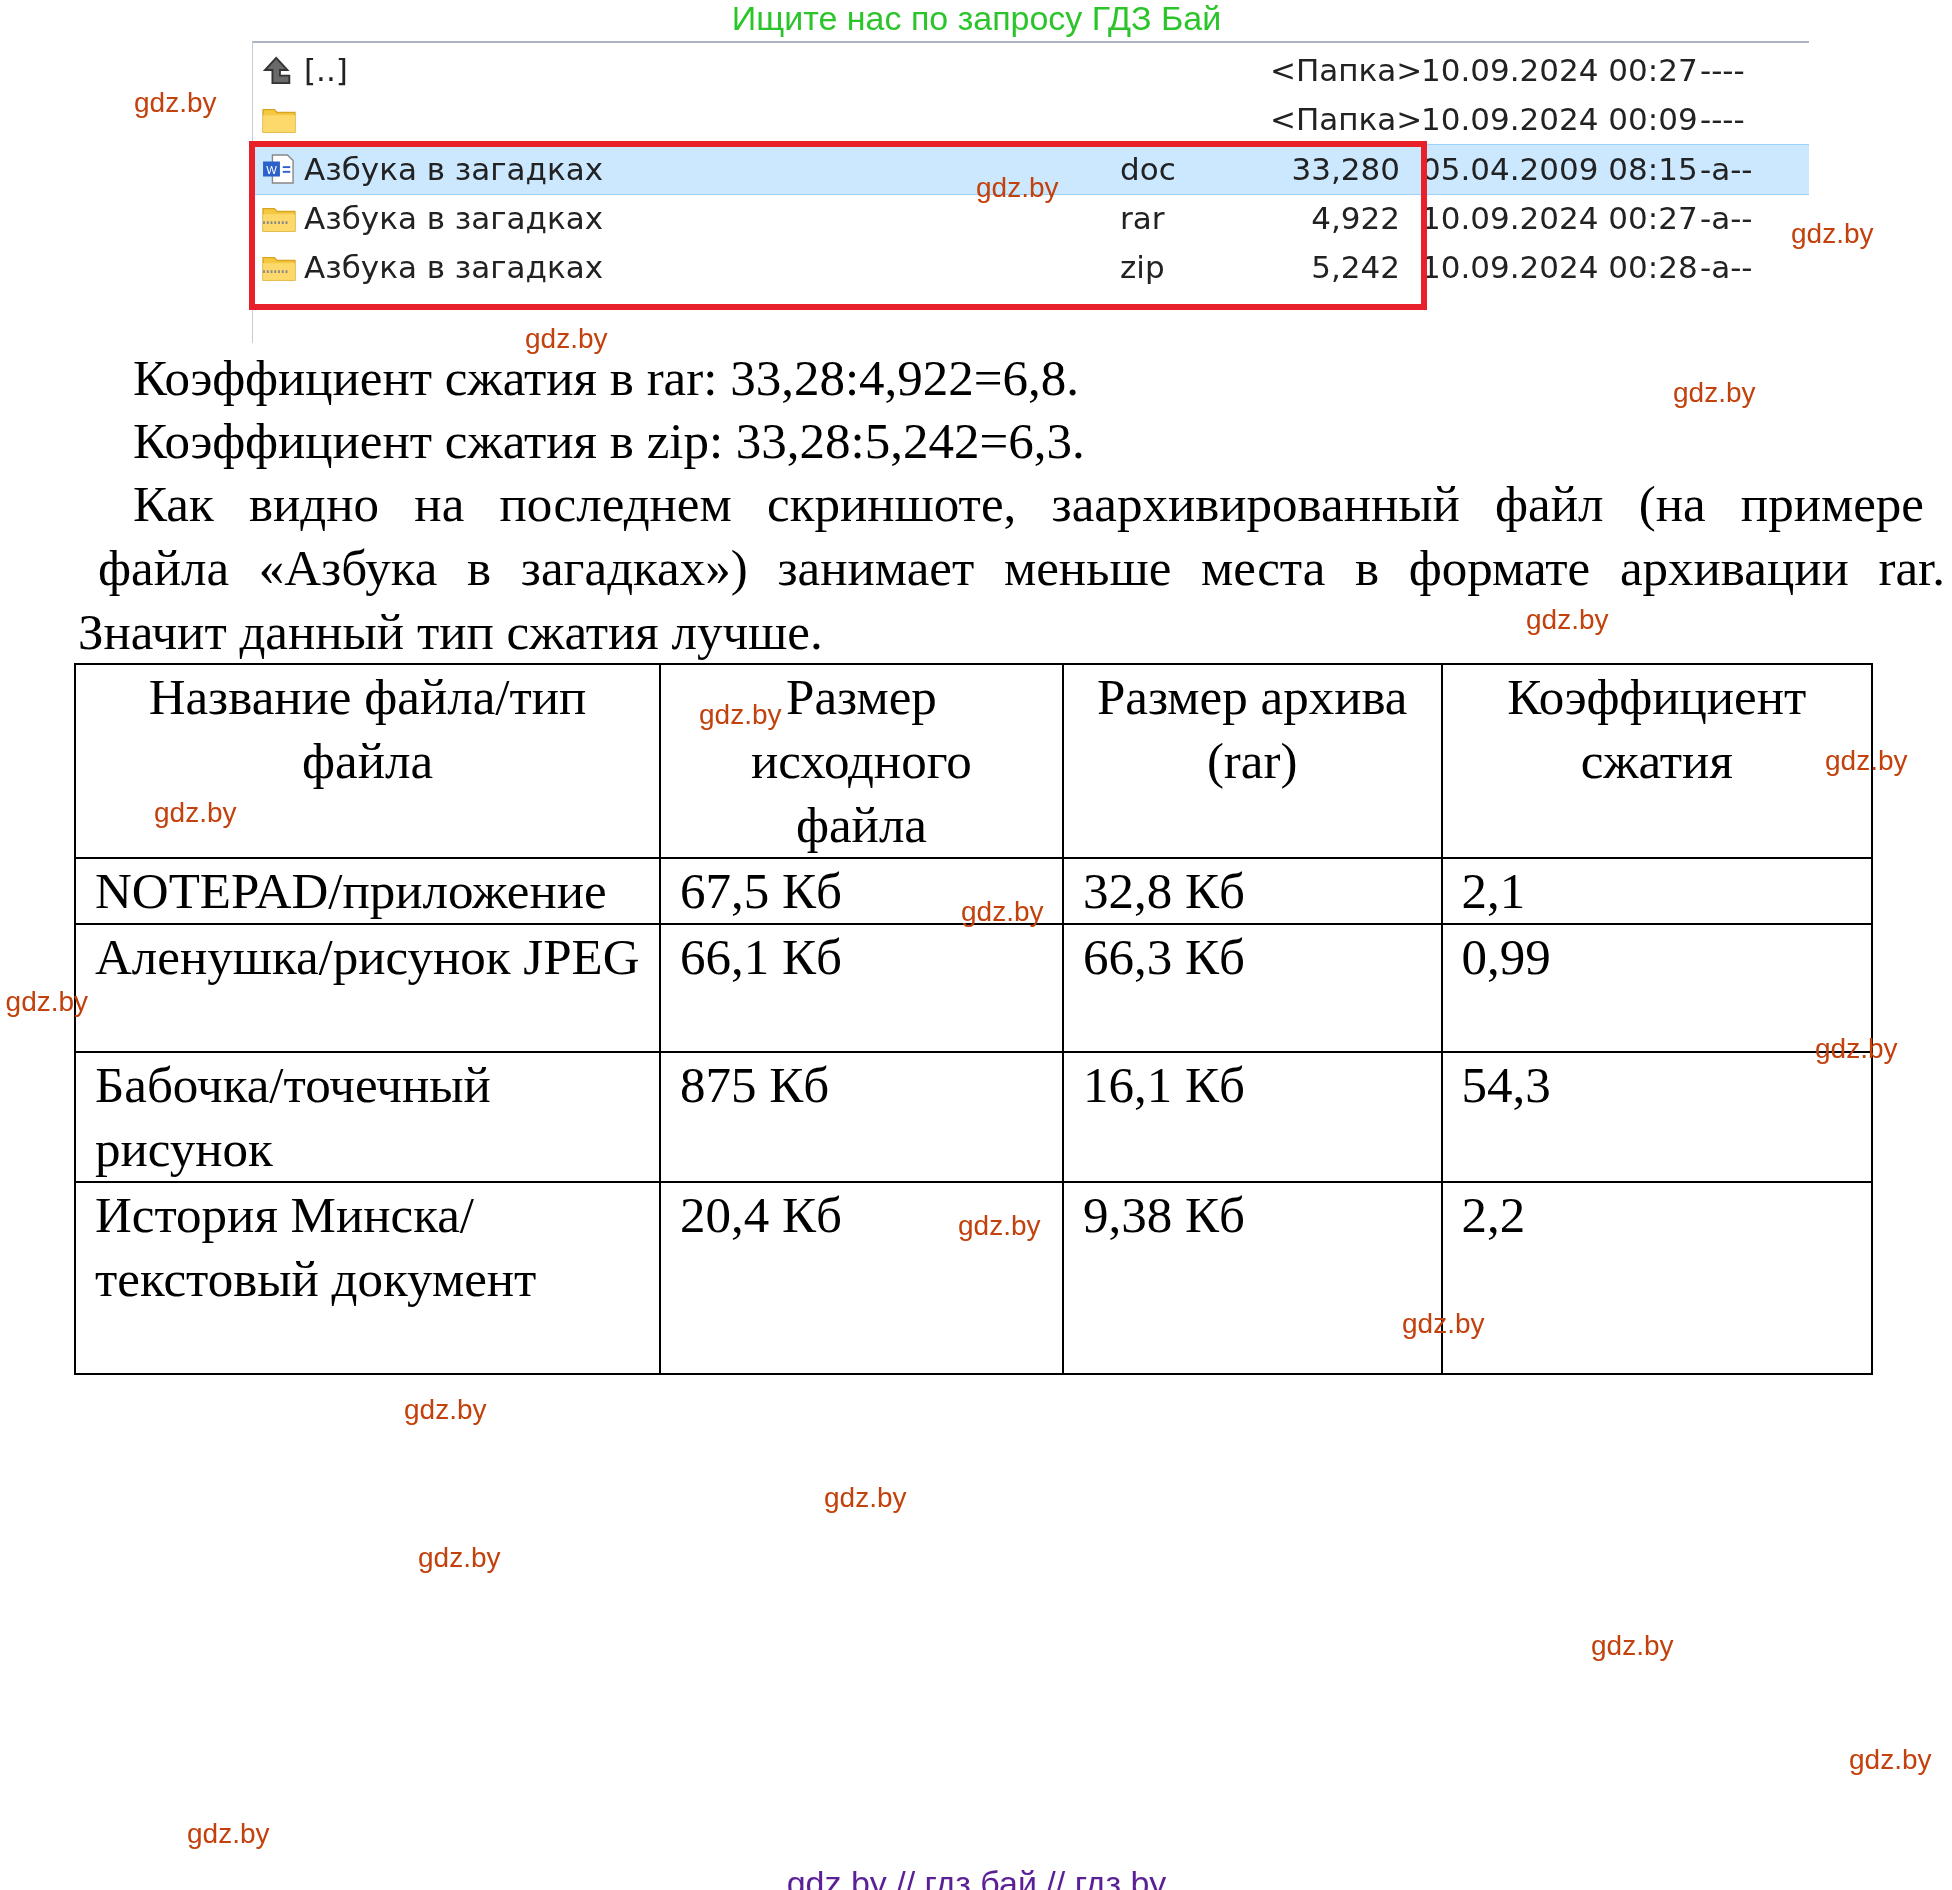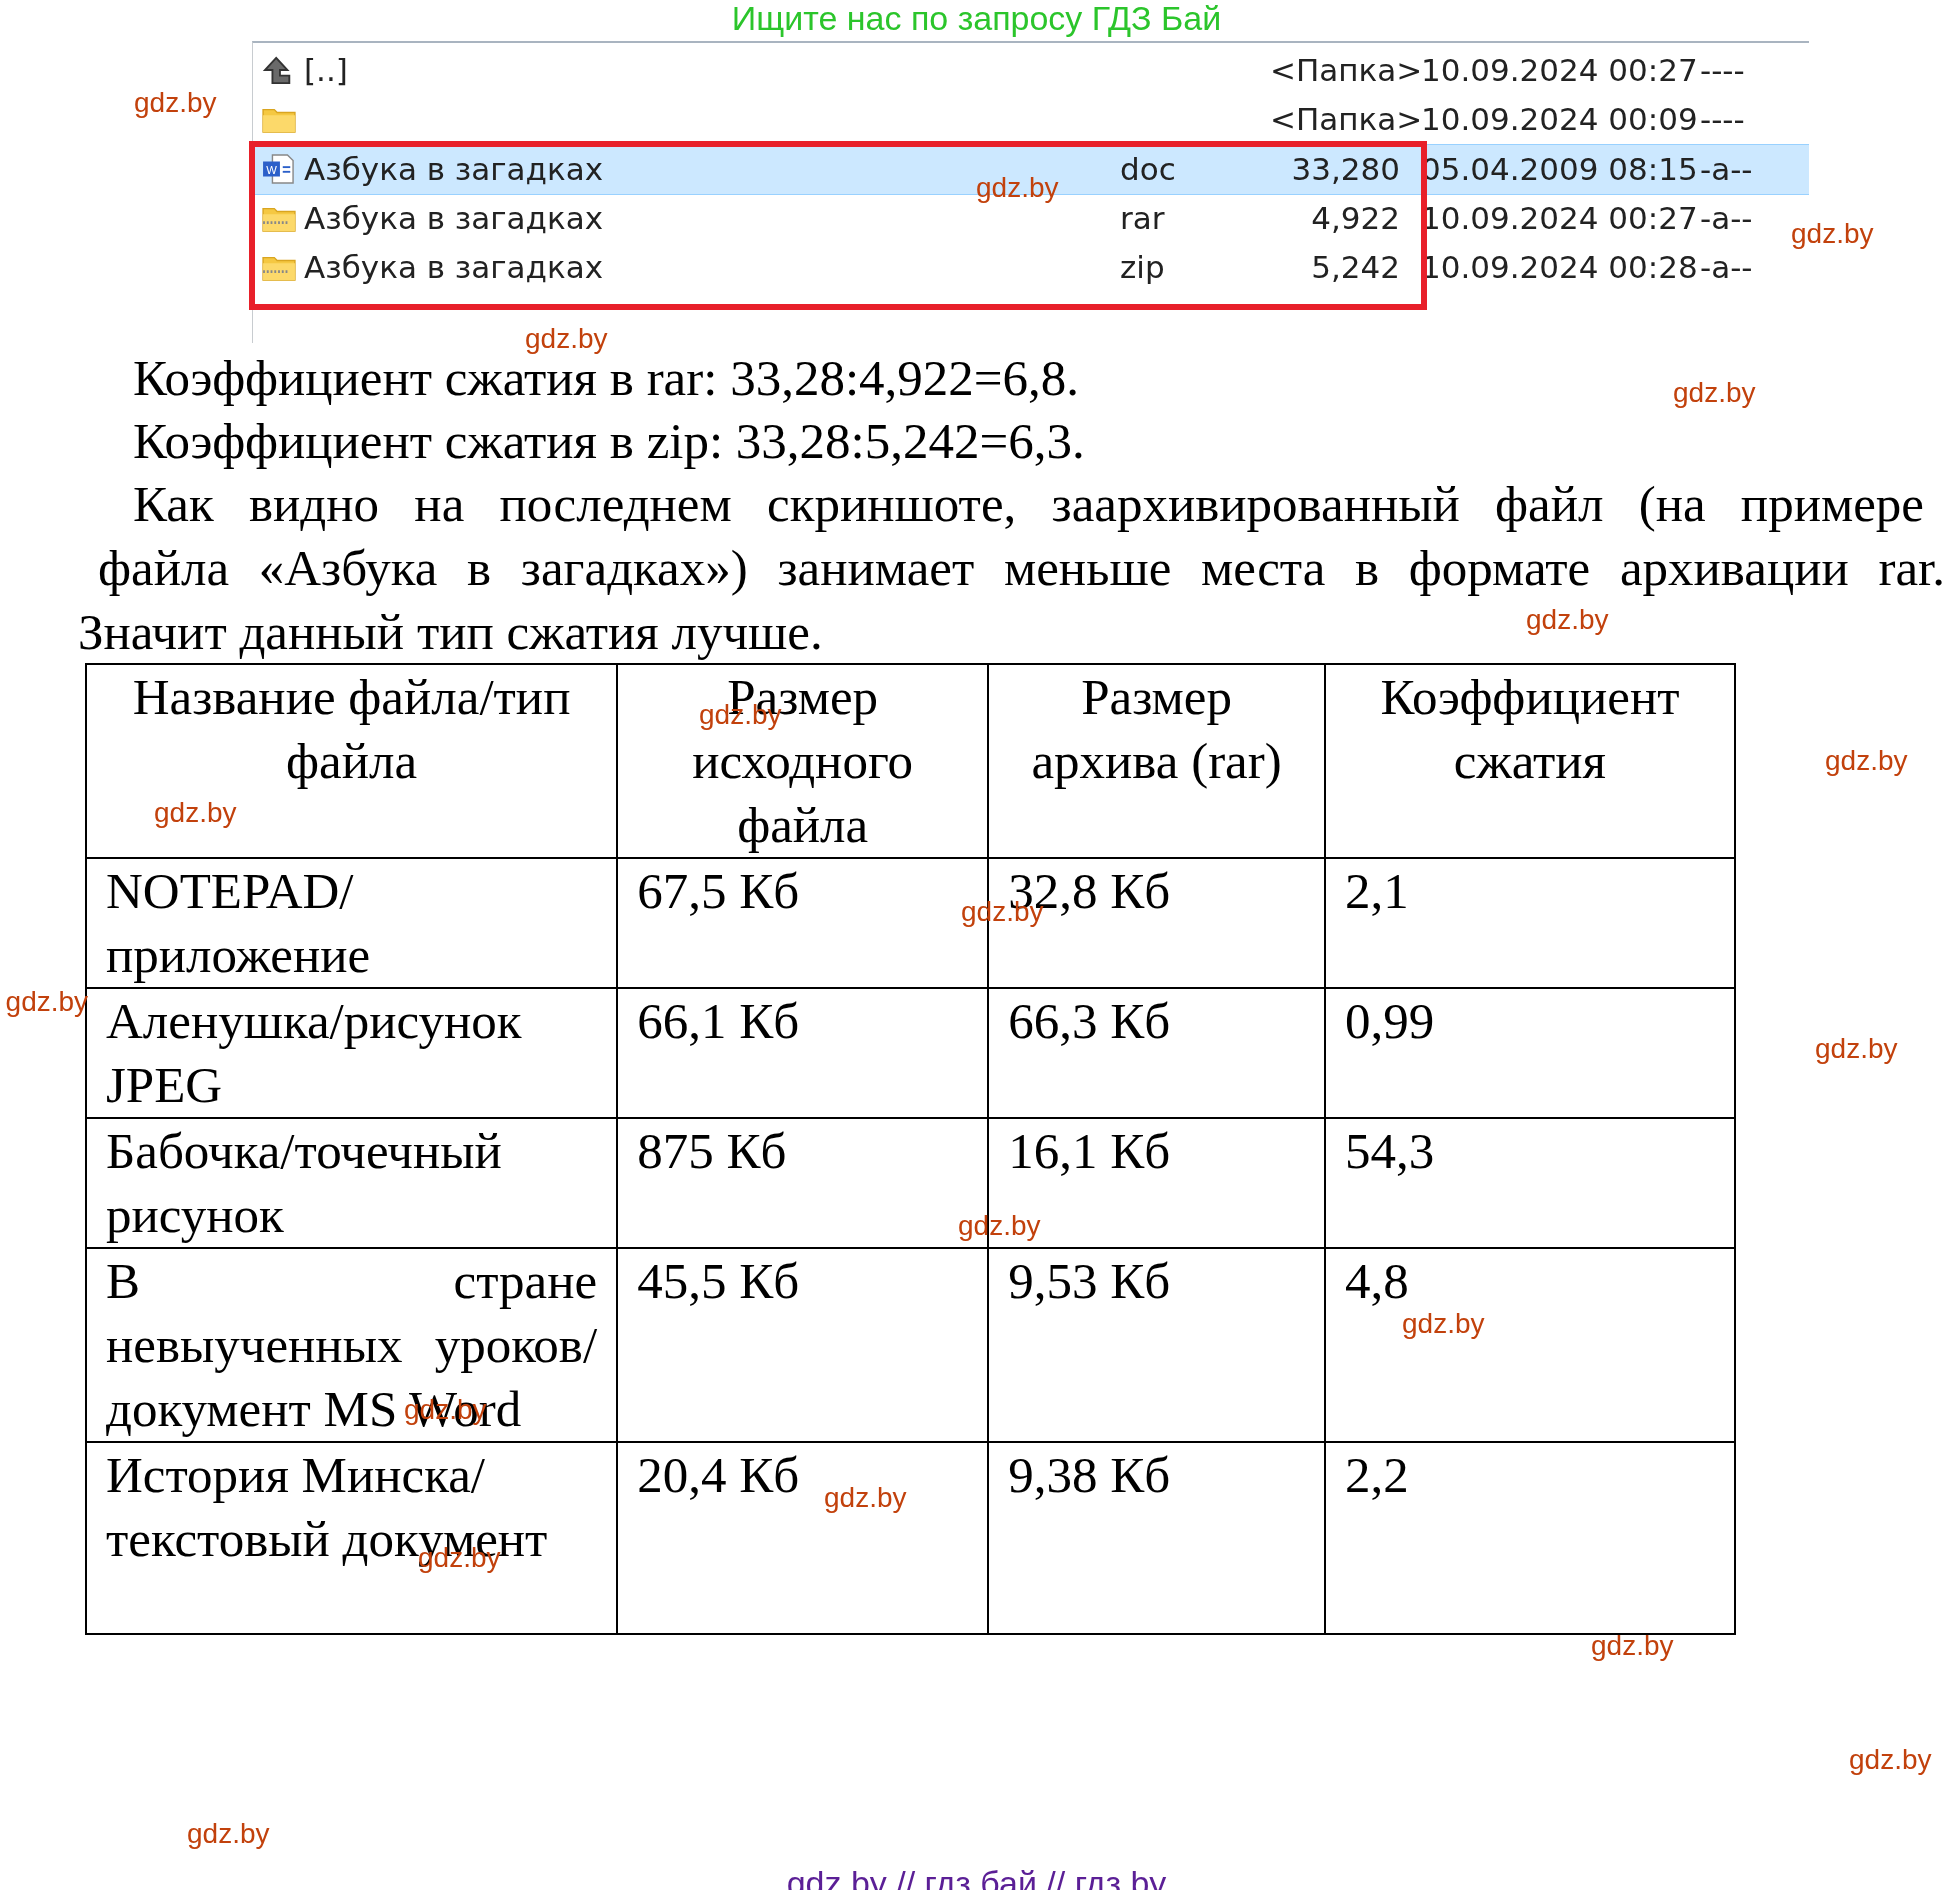--- a/index.html
+++ b/index.html
@@ -7,21 +7,21 @@
   .abs { position:absolute; }
   .banner { left:0; width:1953px; top:0; text-align:center; font-family:"Liberation Sans", sans-serif; font-size:34px; color:#2bc52b; line-height:37px; }
   .explorer { left:252px; top:41px; width:1556px; height:300px; border-top:2.8px solid #a9b4c0; border-left:1.9px solid #c8ccd0; background:#fff; font-family:"DejaVu Sans", sans-serif; font-size:31px; color:#222; }
   .ex-row { position:absolute; left:0; width:1556px; height:49px; line-height:49px; }
   .ex-row.sel { background:#cce8ff; border-top:0.9px solid #99d1ff; border-bottom:0.9px solid #99d1ff; }
   .ex-cell { position:absolute; top:0; white-space:nowrap; }
   .ex-icon { position:absolute; top:9.4px; left:7.5px; width:36px; height:30px; }
   .redbox { left:249px; top:141px; width:1166px; height:157px; border:6.6px solid #e8202a; }
   .para { font-size:51px; line-height:64px; white-space:nowrap; }
   .just { text-align:justify; text-align-last:justify; }
-  table.data { position:absolute; left:85px; top:663px; width:1651px; border-collapse:collapse; font-size:51px; line-height:64px; }
+  table.data { position:absolute; left:74px; top:663px; width:1799px; border-collapse:collapse; font-size:51px; line-height:64px; }
   table.data td, table.data th { border:2.8px solid #000; vertical-align:top; padding:0 19px; font-weight:normal; }
   table.data th { text-align:center; }
   .wm { position:absolute; font-family:"Liberation Sans", sans-serif; font-size:28px; color:#c2410c; white-space:nowrap; }
   .footer { left:0; width:1953px; top:1864px; text-align:center; font-family:"Liberation Sans", sans-serif; font-size:34px; color:#5b1f96; }
 </style>
 </head>
 <body>
 
 <div class="abs banner">Ищите нас по запросу ГДЗ Бай</div>
 
@@ -121,26 +121,20 @@
     <td>66,1 Кб</td>
     <td>66,3 Кб</td>
     <td>0,99</td>
   </tr>
   <tr style="height:130px">
     <td>Бабочка/точечный рисунок</td>
     <td>875 Кб</td>
     <td>16,1 Кб</td>
     <td>54,3</td>
   </tr>
-  <tr style="height:193px">
-    <td class="just-cell" style="text-align:justify">В стране невыученных уроков/документ MS Word</td>
-    <td>45,5 Кб</td>
-    <td>9,53 Кб</td>
-    <td>4,8</td>
-  </tr>
   <tr style="height:192px">
     <td>История Минска/текстовый документ</td>
     <td>20,4 Кб</td>
     <td>9,38 Кб</td>
     <td>2,2</td>
   </tr>
 </tbody>
   </table>
 
 <div class="wm" style="left:134px; top:87px;">gdz.by</div>

